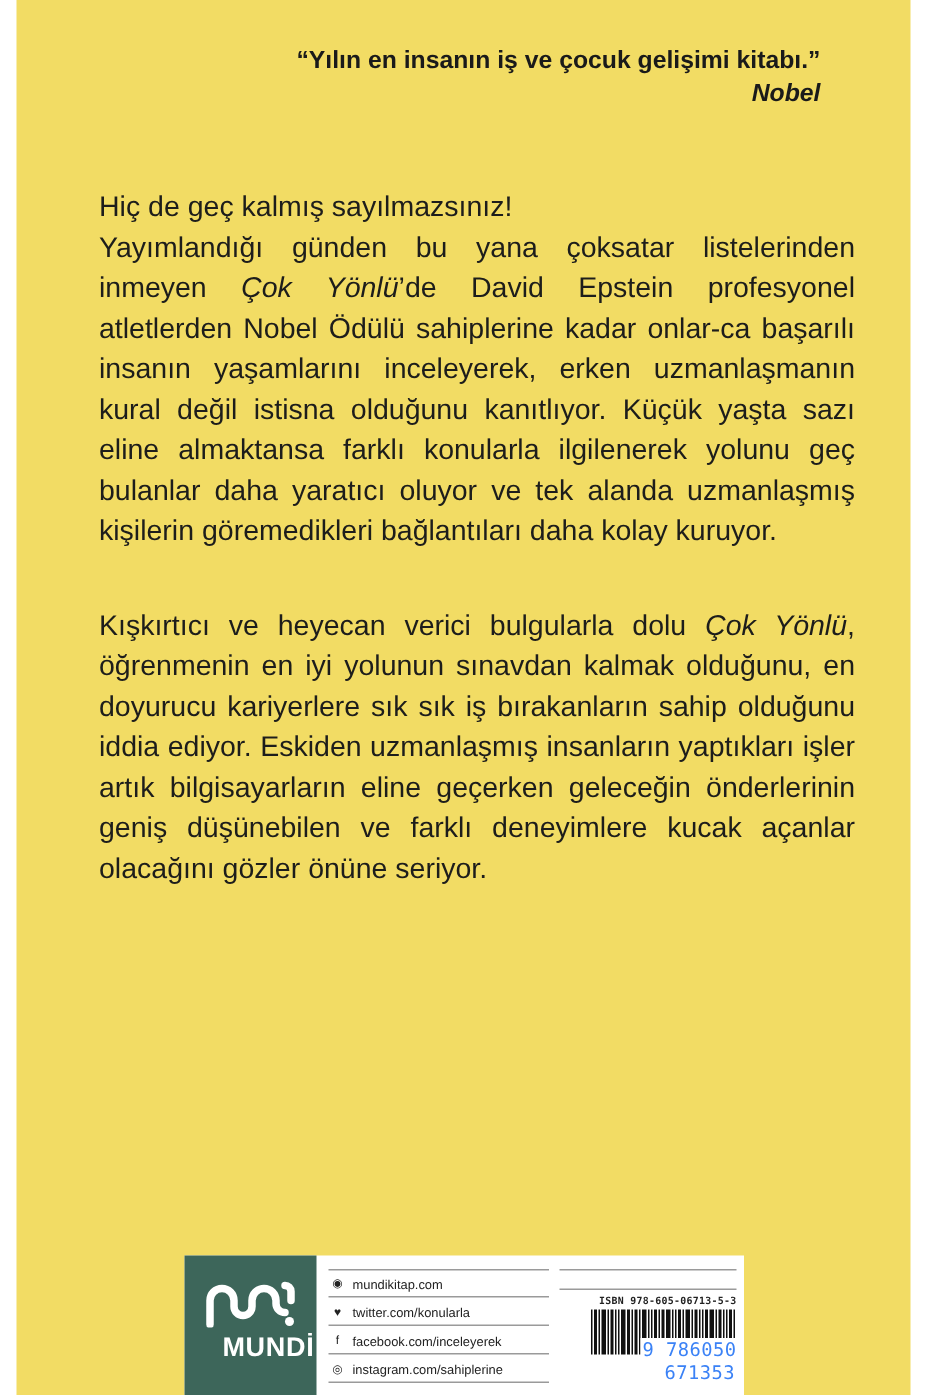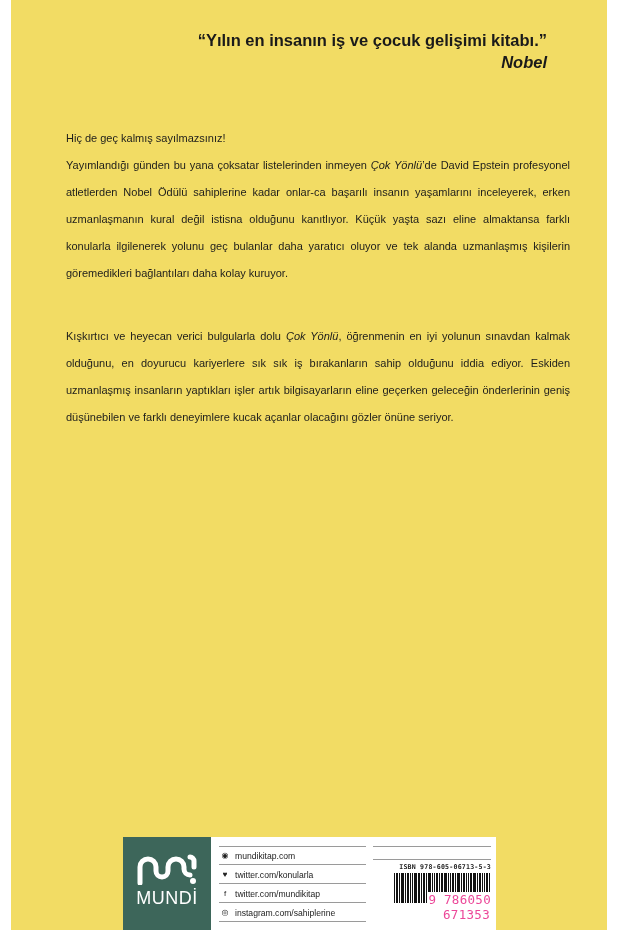--- a/index.html
+++ b/index.html
@@ -11,37 +11,37 @@
     position: absolute; left: 11px; top: 0; width: 596px; height: 930px;
     background: #f2dc64;
   }
   .quote {
     position: absolute; right: 60px; top: 29px; text-align: right;
     color: #1a1a1a; font-weight: bold; font-size: 16.5px; line-height: 22px;
   }
   .quote .source { font-style: italic; }
   .body-text {
     position: absolute; left: 55px; top: 125px; width: 504px;
-    color: #1d1d1b; font-size: 11px; line-height: 27px;
+    color: #1d1d1b; font-size: 19px; line-height: 27px;
   }
   .body-text p { margin: 0; text-align: justify; }
   .body-text p.last-left { text-align-last: left; }
   .body-text p.gap { margin-top: 36px; }
   .body-text i { font-style: italic; }
 
   .footer-panel {
     position: absolute; left: 123px; top: 837px; width: 373px; height: 93px; background: #ffffff;
   }
   .logo-box {
     position: absolute; left: 0; top: 0; width: 88px; height: 93px; background: #3d665a;
   }
   .logo-box svg { position: absolute; left: 13px; top: 16px; }
   .logo-word {
     position: absolute; left: 0; top: 51px; width: 88px; text-align: center;
-    color: #ffffff; font-weight: normal; font-size: 18px; letter-spacing: 0.5px;
+    color: #ffffff; font-weight: bold; font-size: 18px; letter-spacing: 0.5px; padding-left: 12px;
   }
   .social {
     position: absolute; left: 96px; top: 9px; width: 147px;
   }
   .social-row {
     height: 15px; border-bottom: 1px solid #9a9a9a; display: flex; align-items: center;
     font-size: 8.6px; color: #222; padding-bottom: 1px; margin-bottom: 2px;
   }
   .social-row:first-child { border-top: 1px solid #9a9a9a; padding-top: 1px; }
   .social-row .ic { width: 12px; font-size: 8px; text-align: center; margin-right: 4px; }
@@ -50,21 +50,21 @@
   }
   .bc-line { height: 1px; background: #9a9a9a; margin-bottom: 12px; }
   .isbn {
     font-family: "DejaVu Sans Mono", monospace; font-size: 6.6px; color: #222; text-align: right;
     letter-spacing: 0.2px;
     font-weight: bold;
   }
   .bars { height: 30px; margin-top: 2px; display: flex; align-items: stretch; justify-content: flex-end; }
   .bars span { display: block; background: #111; margin-right: 1px; }
   .bc-digits {
-    font-family: "DejaVu Sans Mono", monospace; font-size: 12.5px; color: #ec4899;
+    font-family: "DejaVu Sans Mono", monospace; font-size: 12.5px; color: #3b82f6;
     margin-top: -11px; position: relative; text-align: right; letter-spacing: 0.3px;
   }
   .bc-digits span { background: #fff; padding: 0 1px; }
 </style>
 </head>
 <body>
 
 <div class="cover">
 
   <div class="quote">
@@ -93,21 +93,21 @@
     <div class="social-row">
       <span class="ic">◉</span>
       <span>mundikitap.com</span>
     </div>
     <div class="social-row">
       <span class="ic">♥</span>
       <span>twitter.com/konularla</span>
     </div>
     <div class="social-row">
       <span class="ic">f</span>
-      <span>twitter.com/mundikitap</span>
+      <span>facebook.com/inceleyerek</span>
     </div>
     <div class="social-row">
       <span class="ic">◎</span>
       <span>instagram.com/sahiplerine</span>
     </div>
   </div>
 
   <div class="barcode-area">
     <div class="bc-line"></div>
     <div class="bc-line" style="margin-bottom:3px"></div>

